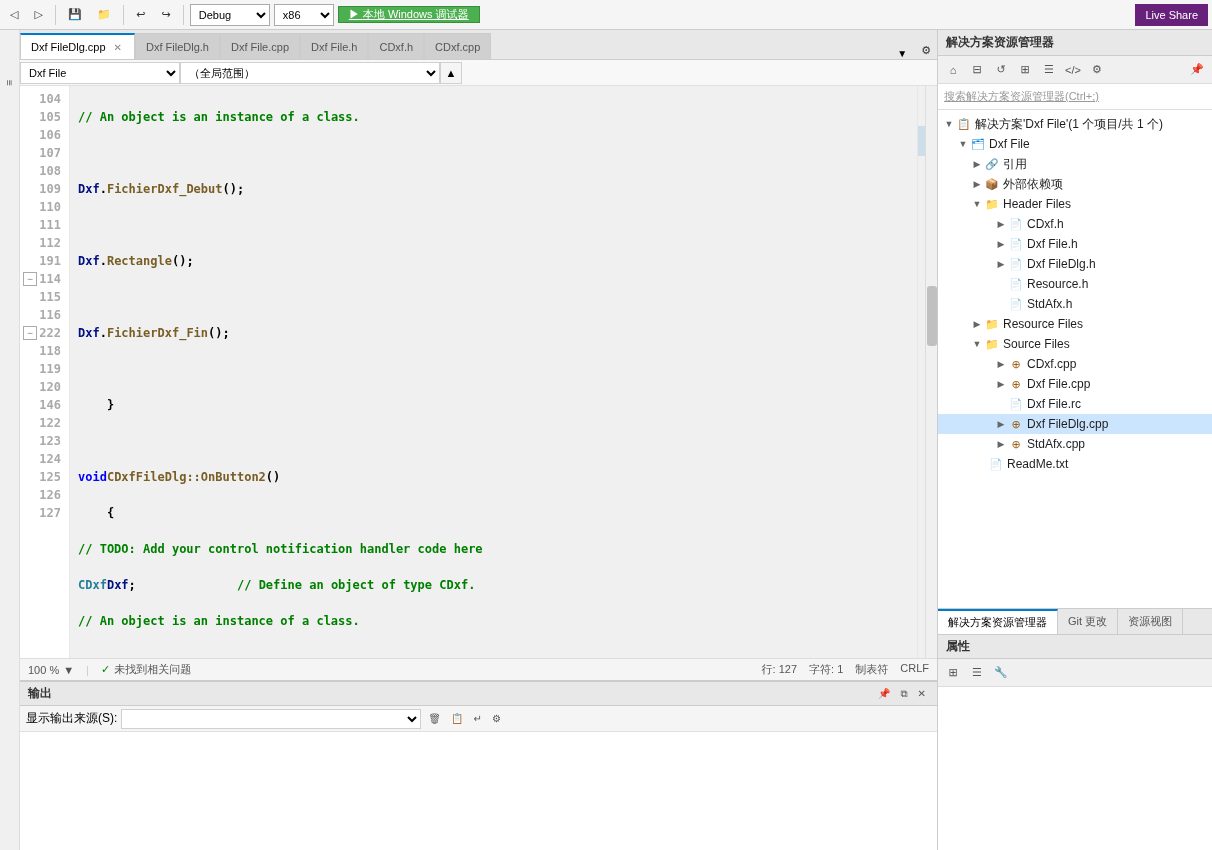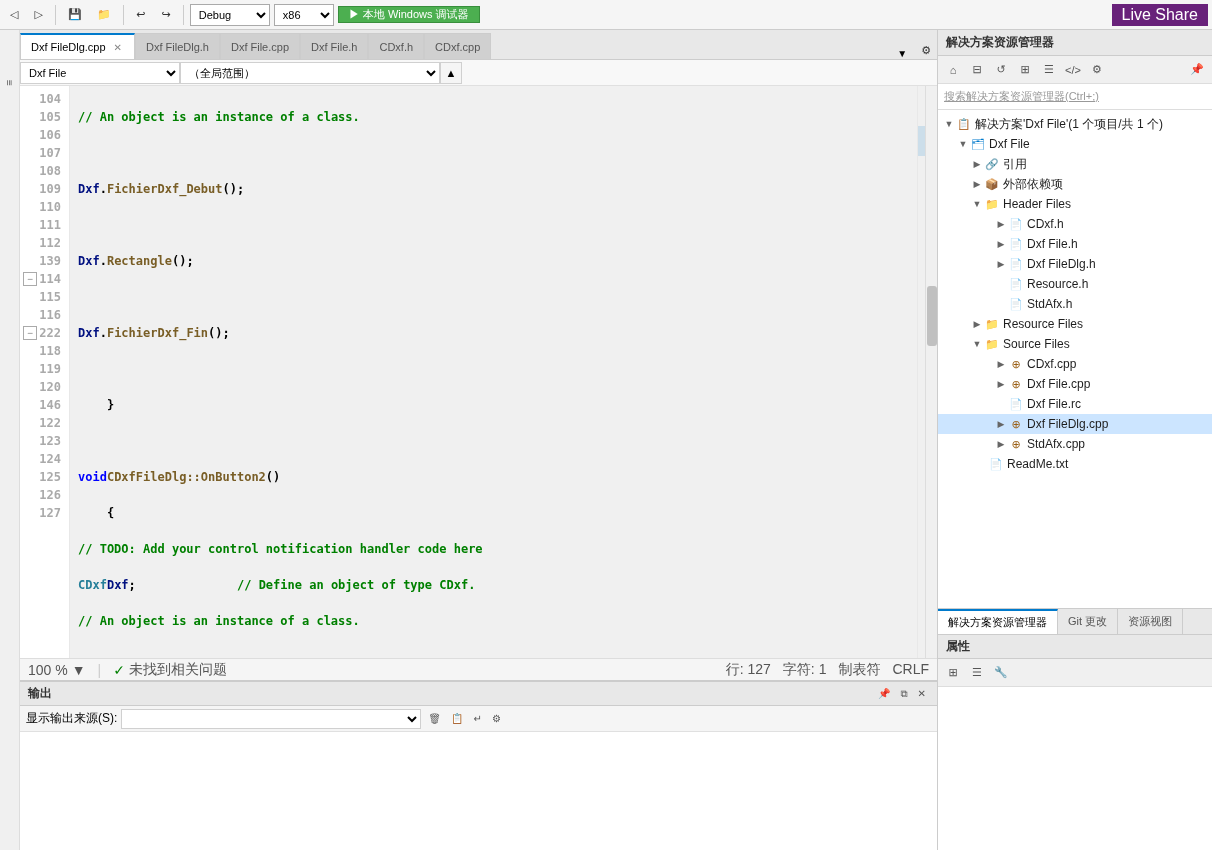--- a/index.html
+++ b/index.html
@@ -30,21 +30,21 @@
       background: #fff;
       font-size: 11px;
       padding: 1px 4px;
     }
     .live-share-btn {
       margin-left: auto;
       background: #68217a;
       color: white;
       border: none;
       padding: 2px 10px;
-      font-size: 16px;
+      font-size: 11px;
       cursor: pointer;
       height: 22px;
     }
 
     
     .main-layout {
       display: flex;
       height: calc(850px - 30px);
     }
 
@@ -194,21 +194,21 @@
 
     
     .status-bar {
       height: 22px;
       background: #f5f5f5;
       border-top: 1px solid #ddd;
       display: flex;
       align-items: center;
       padding: 0 8px;
       gap: 12px;
-      font-size: 14px;
+      font-size: 11px;
       color: #555;
     }
     .status-item { display: flex; align-items: center; gap: 4px; }
     .status-ok { color: #008000; }
     .status-divider { color: #ccc; }
     .status-right { margin-left: auto; display: flex; gap: 12px; }
 
     
     .output-panel {
       height: 170px;
@@ -454,21 +454,21 @@
   <div class="toolbar-sep"></div>
   <button class="toolbar-btn">↩</button>
   <button class="toolbar-btn">↪</button>
   <div class="toolbar-sep"></div>
   <select class="toolbar-dropdown" style="width:80px">
     <option>Debug</option>
   </select>
   <select class="toolbar-dropdown" style="width:60px">
     <option>x86</option>
   </select>
-  <button class="toolbar-btn" style="background:#4caf50;color:white;padding:0 10px;border:1px solid #388e3c;">▶ <span>本地 Windows 调试器</span></button>
+  <button class="toolbar-btn" style="background:#4caf50;color:white;padding:0 10px;border:1px solid #388e3c;text-decoration:underline;">▶ <span>本地 Windows 调试器</span></button>
   <button class="live-share-btn">Live Share</button>
 </div>
 
 <div class="main-layout">
 
   <div class="left-gutter">
     <span class="left-gutter-icon">≡</span>
   </div>
 
   <div class="editor-output-area">
@@ -532,21 +532,21 @@
           <div class="ln">
               <span>110</span>
             </div>
           <div class="ln">
               <span>111</span>
             </div>
           <div class="ln">
               <span>112</span>
             </div>
           <div class="ln">
-              <span>139</span>
+              <span>191</span>
             </div>
           <div class="ln">
             <span class="fold-indicator">−</span>
             <span>114</span>
           </div>
           <div class="ln">
               <span>115</span>
             </div>
           <div class="ln">
               <span>116</span>

